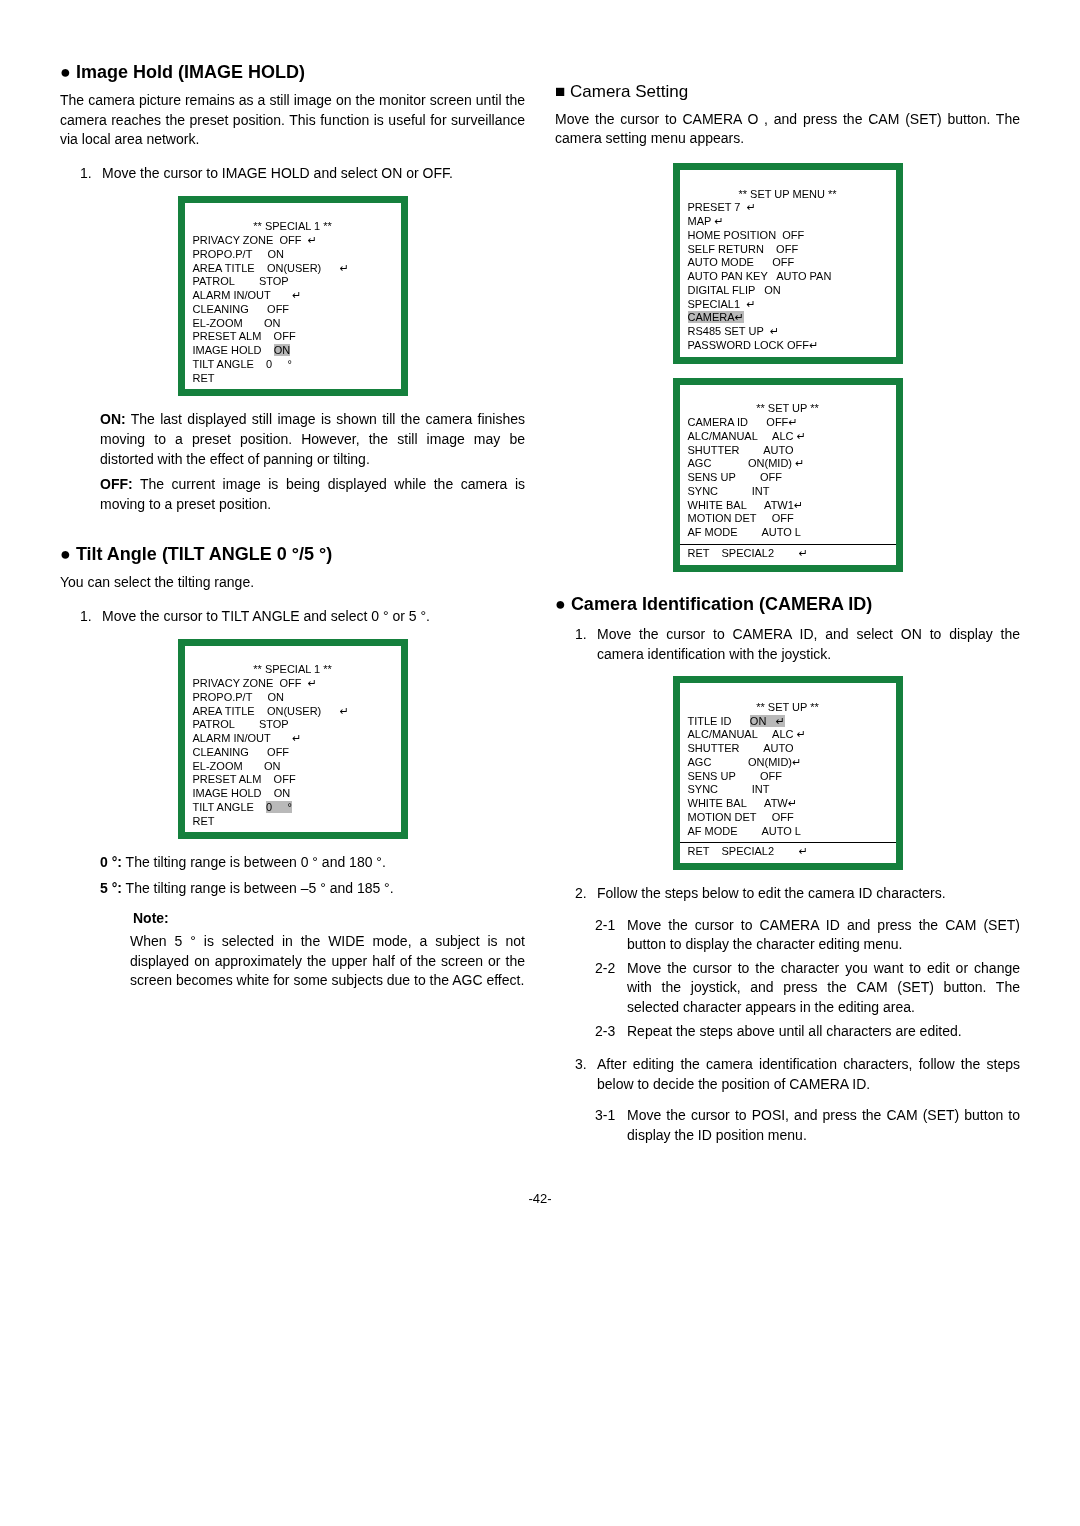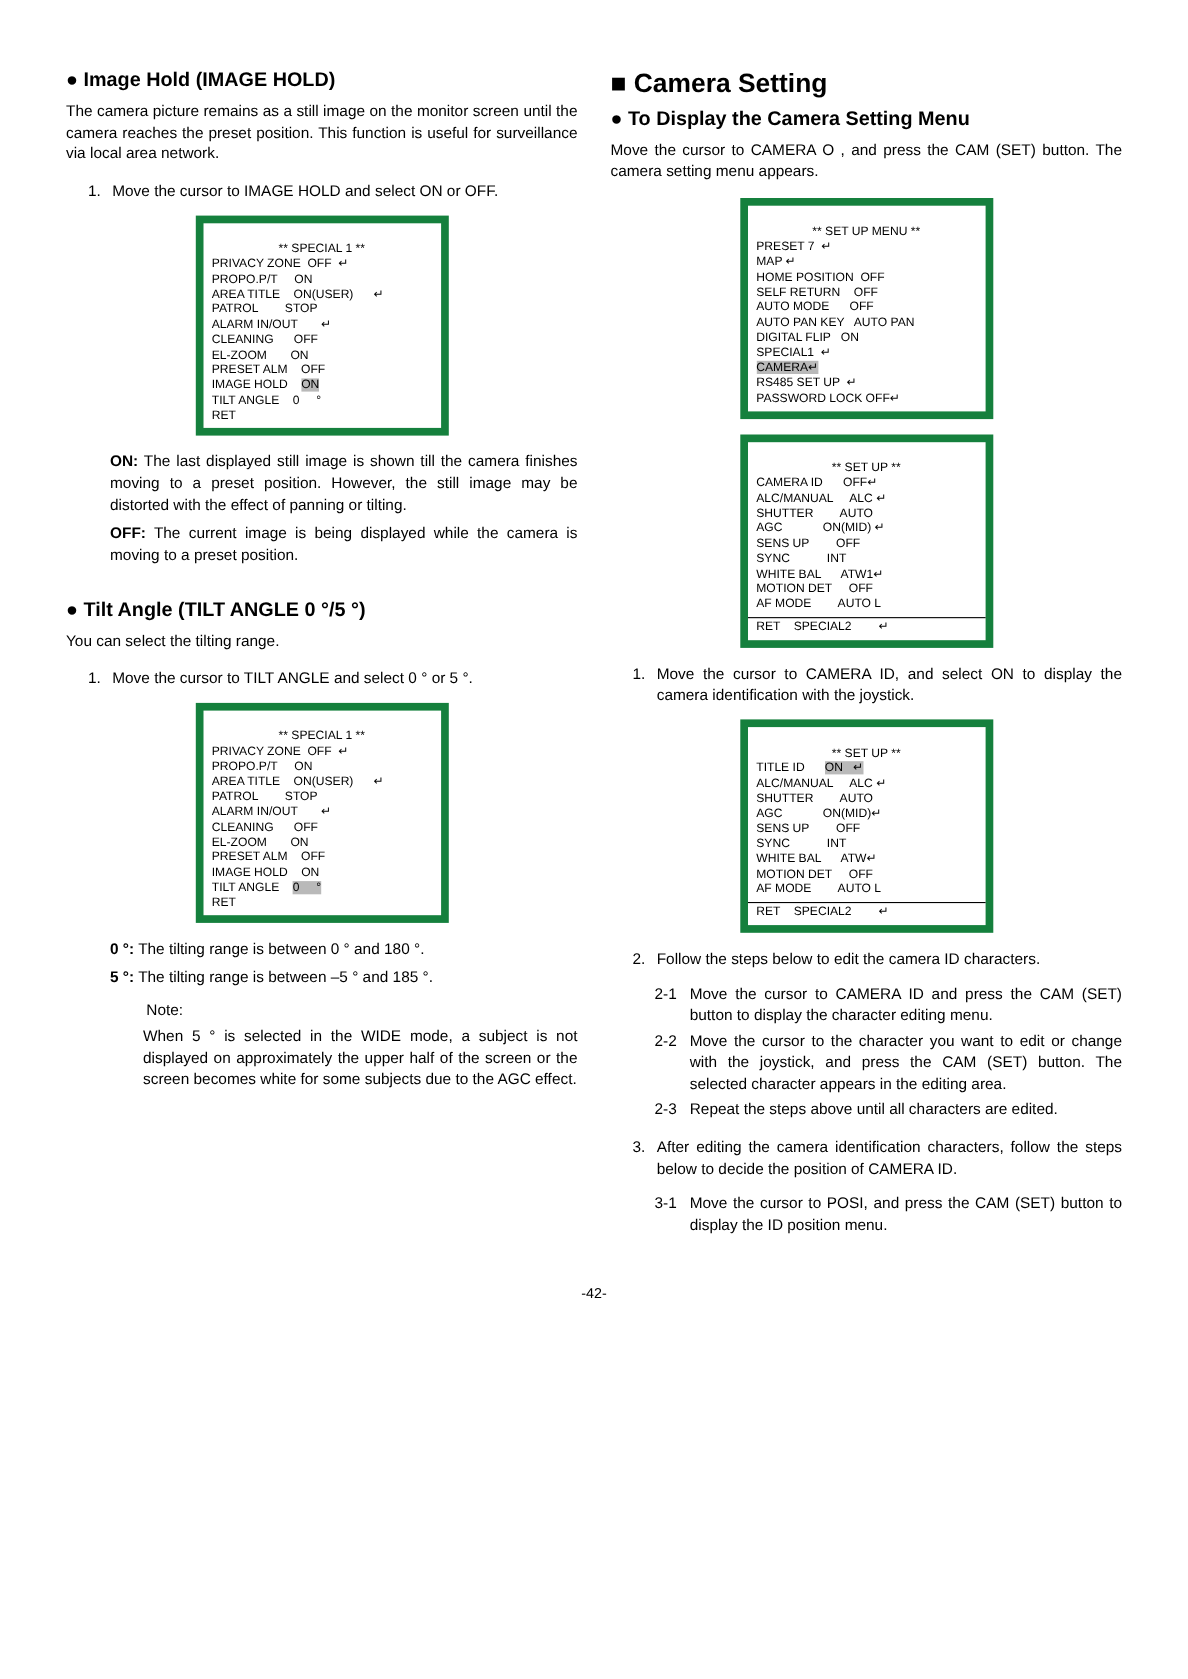--- a/index.html
+++ b/index.html
@@ -9,21 +9,21 @@
     line-height: 1.4;
     color: #000;
     background: #fff;
     width: 1080px;
     padding: 60px 60px 40px 60px;
   }
   .page { display: flex; gap: 30px; }
   .col { flex: 1; }
   h2.bullet { font-size: 18px; font-weight: bold; margin-bottom: 4px; }
   h2.bullet::before { content: "● "; }
-  h2.square { font-size: 24px; font-weight: bold; margin-bottom: 2px; }
+  h2.square { font-size: 17px; font-weight: normal; margin-bottom: 2px; margin-top: 20px; }
   h2.square::before { content: "■ "; }
   .intro { margin: 6px 0 14px 0; text-align: justify; }
   .step { display: flex; margin: 8px 0 12px 20px; }
   .step .num { width: 22px; flex-shrink:0; }
   .step .txt { flex:1; text-align: justify; }
   .sub { display:flex; margin: 4px 0 4px 40px; text-align:justify; }
   .sub .snum { width:32px; flex-shrink:0; }
   .sub .stxt { flex:1; }
   .menu-box {
     border: 7px solid #15803d;
@@ -34,21 +34,21 @@
     margin: 10px auto 14px auto;
     width: 230px;
     white-space: pre;
     position: relative;
   }
   .menu-title { text-align:center; }
   .menu-hl { background:#b9b9b9; }
   .menu-sep { border-top:1px solid #000; margin:4px -8px 2px -8px; }
   .exp { margin: 6px 0 6px 40px; text-align: justify; }
   .exp b { font-weight: bold; }
-  .note-h { font-weight: normal; margin: 10px 0 4px 40px; padding-left: 33px; }
+  .note-h { font-weight: bold; margin: 10px 0 4px 40px; padding-left: 33px; }
   .note-b { margin: 0 0 10px 70px; text-align: justify; }
   .pagenum { text-align:center; margin-top: 40px; font-size: 13px; }
 </style>
 </head>
 <body>
 
 <div class="page">
 
   <div class="col">
 
@@ -100,21 +100,20 @@
     <p class="exp"><b>0 °:</b><span> The tilting range is between 0 ° and 180 °.</span></p>
     <p class="exp"><b>5 °:</b><span> The tilting range is between –5 ° and 185 °.</span></p>
 
     <p class="note-h">Note:</p>
     <p class="note-b">When 5 ° is selected in the WIDE mode, a subject is not displayed on approximately the upper half of the screen or the screen becomes white for some subjects due to the AGC effect.</p>
   </div>
 
   <div class="col">
 
     <h2 class="square">Camera Setting</h2>
-    <h2 class="bullet">To Display the Camera Setting Menu</h2>
     <p class="intro">Move the cursor to CAMERA O , and press the CAM (SET) button. The camera setting menu appears.</p>
 
     <div class="menu-box">
 <div class="menu-title">** SET UP MENU **</div><span>PRESET 7  ↵</span>
 <span>MAP ↵</span>
 <span>HOME POSITION  OFF</span>
 <span>SELF RETURN    OFF</span>
 <span>AUTO MODE      OFF</span>
 <span>AUTO PAN KEY   AUTO PAN</span>
 <span>DIGITAL FLIP   ON</span>
@@ -130,20 +129,21 @@
 <span>SHUTTER        AUTO</span>
 <span>AGC            ON(MID) ↵</span>
 <span>SENS UP        OFF</span>
 <span>SYNC           INT</span>
 <span>WHITE BAL      ATW1↵</span>
 <span>MOTION DET     OFF</span>
 <span>AF MODE        AUTO L</span>
 <div class="menu-sep"></div><span>RET    SPECIAL2        ↵</span>
 </div>
 
+    <h2 class="bullet" style="margin-top:20px;">Camera Identification (CAMERA ID)</h2>
     <div class="step">
       <span class="num">1.</span>
       <span class="txt">Move the cursor to CAMERA ID, and select ON to display the camera identification with the joystick.</span>
     </div>
 
     <div class="menu-box">
 <div class="menu-title">** SET UP **</div><span>TITLE ID      </span><span class="menu-hl">ON   ↵</span>
 <span>ALC/MANUAL     ALC ↵</span>
 <span>SHUTTER        AUTO</span>
 <span>AGC            ON(MID)↵</span>

